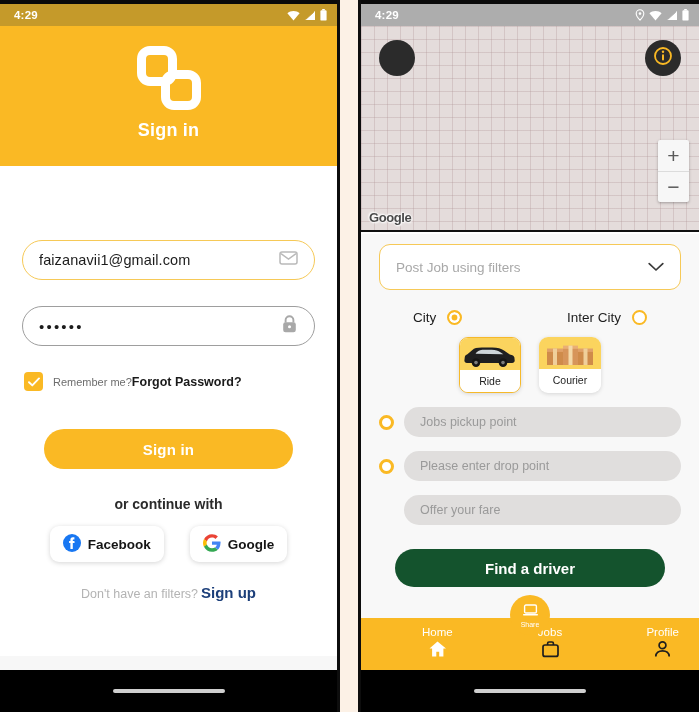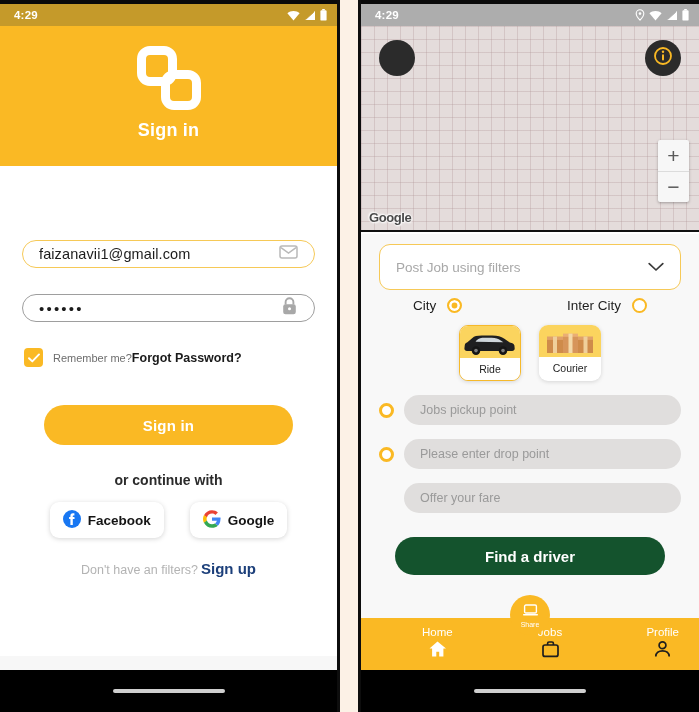--- a/index.html
+++ b/index.html
@@ -44,21 +44,21 @@
   }
   .logo .sq.a { left: 0;  top: 0; }
   .logo .sq.b { left: 24px; top: 24px; }
   .hero-title { color: #fff; font-size: 18px; font-weight: bold; margin-top: 10px; letter-spacing: .2px; }
 
   .sheet {
     position: absolute; top: 166px; left: 0; right: 0; bottom: 56px;
     background: #fff; border-top-left-radius: 60px; z-index: 6;
   }
   .field {
-    position: relative; margin: 0 22px; height: 28px; border-radius: 24px;
+    position: relative; margin: 0 22px; height: 40px; border-radius: 24px;
     display: flex; align-items: center; padding: 0 16px; background: #fff;
   }
   .field.email { border: 1.6px solid #f6c957; margin-top: 74px; }
   .field.pass  { border: 1.2px solid #9e9e9e; margin-top: 26px; }
   .field-value { font-size: 14.5px; color: #1c1c1c; letter-spacing: .1px; }
   .field-value.dots { letter-spacing: 2.2px; font-size: 15px; }
   .field-icon { position: absolute; right: 16px; top: 50%; transform: translateY(-50%); }
 
   .rowline {
     display: flex; align-items: center; 
@@ -132,21 +132,21 @@
     position: absolute; top: 234px; left: 0; right: 0; bottom: 94px;
     background: #f8f8f8; z-index: 6; padding: 0 18px;
   }
   .dropdown {
     margin-top: 10px; height: 46px; border: 1.5px solid #f6c957; border-radius: 11px;
     background: #fff; display: flex; align-items: center; justify-content: space-between;
     padding: 0 16px;
   }
   .dropdown-text { font-size: 13.5px; color: #a8a8a8; }
 
-  .radio-row { display: flex; align-items: center; margin-top: 8px; padding: 0 6px; }
+  .radio-row { display: flex; align-items: center; margin-top: 20px; padding: 0 6px; }
   .radio-group { display: flex; align-items: center; gap: 11px; }
   .radio-group.first { margin-left: 28px; }
   .radio-group.second { margin-left: auto; margin-right: 28px; }
   .radio-label { font-size: 13.5px; color: #1d1d1d; }
   .radio {
     width: 15px; height: 15px; border-radius: 50%; border: 2.4px solid #fab924; background: #fff;
   }
   .radio.on { background: #fab924; box-shadow: inset 0 0 0 2.6px #fff; border-color:#fab924; }
 
   .modes { display: flex; justify-content: center; gap: 18px; margin-top: 12px; }

